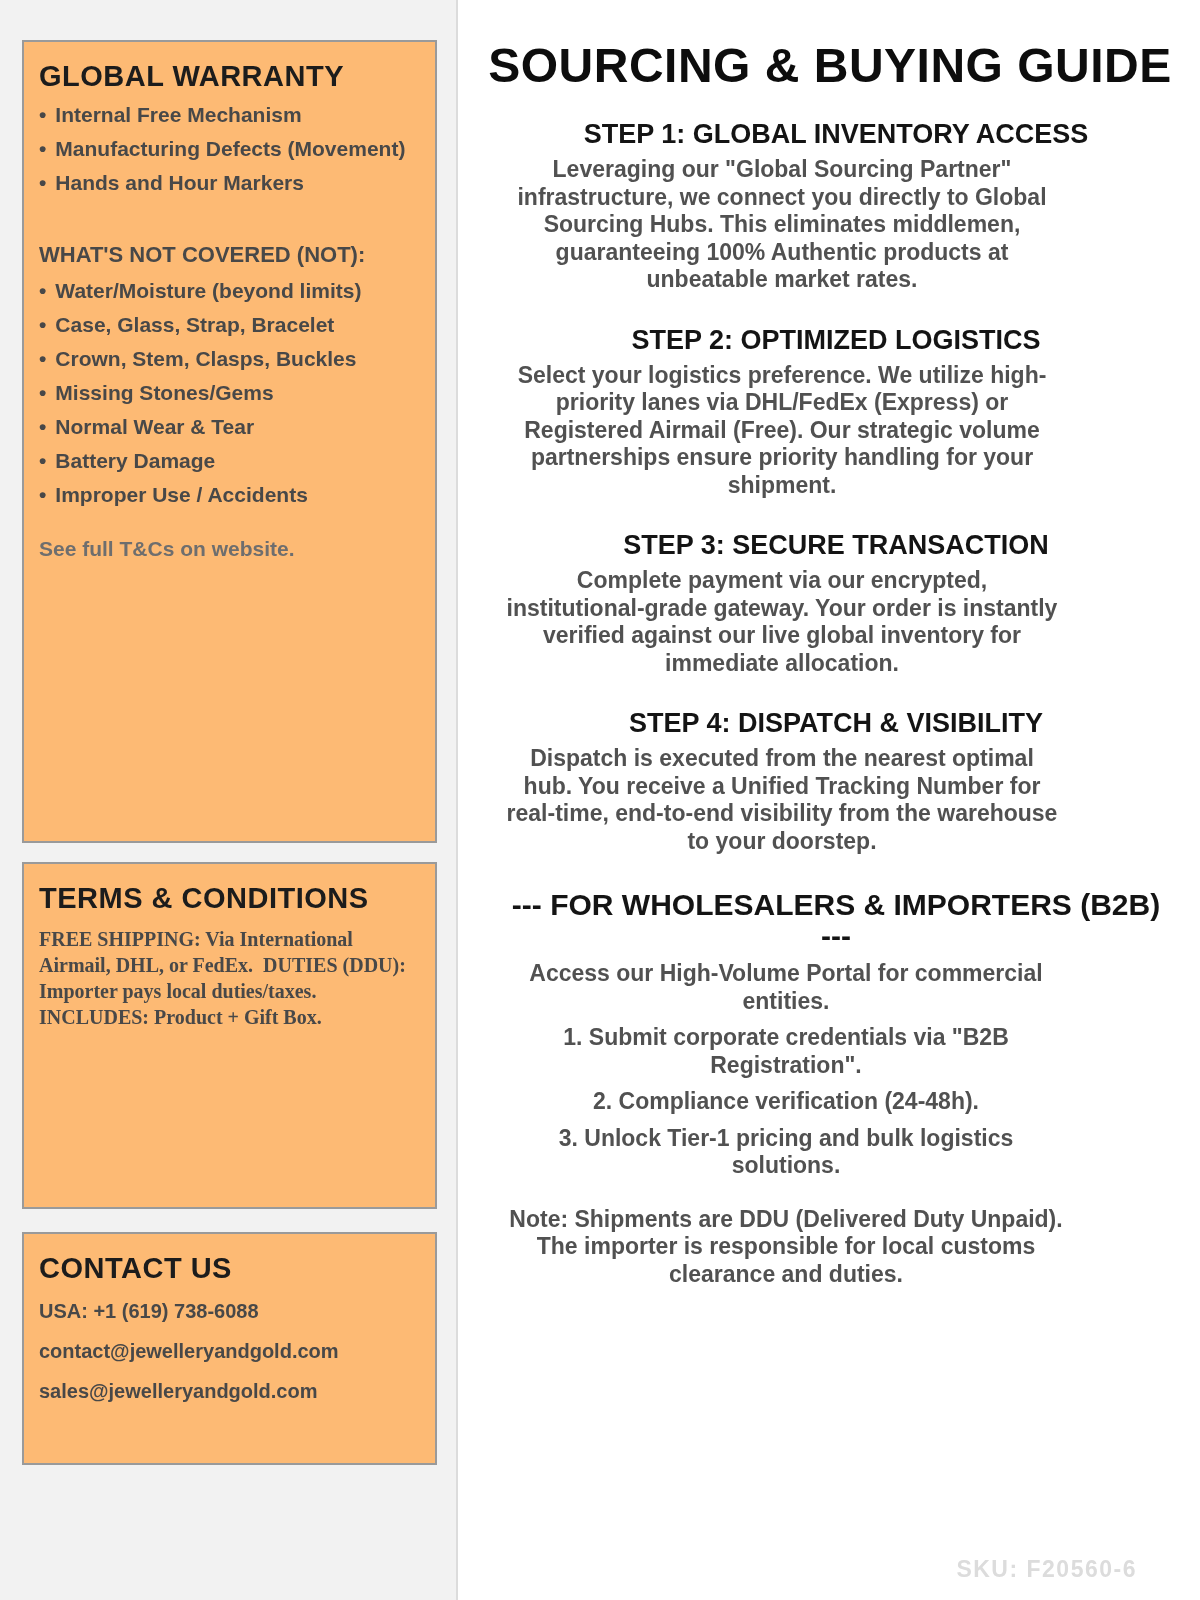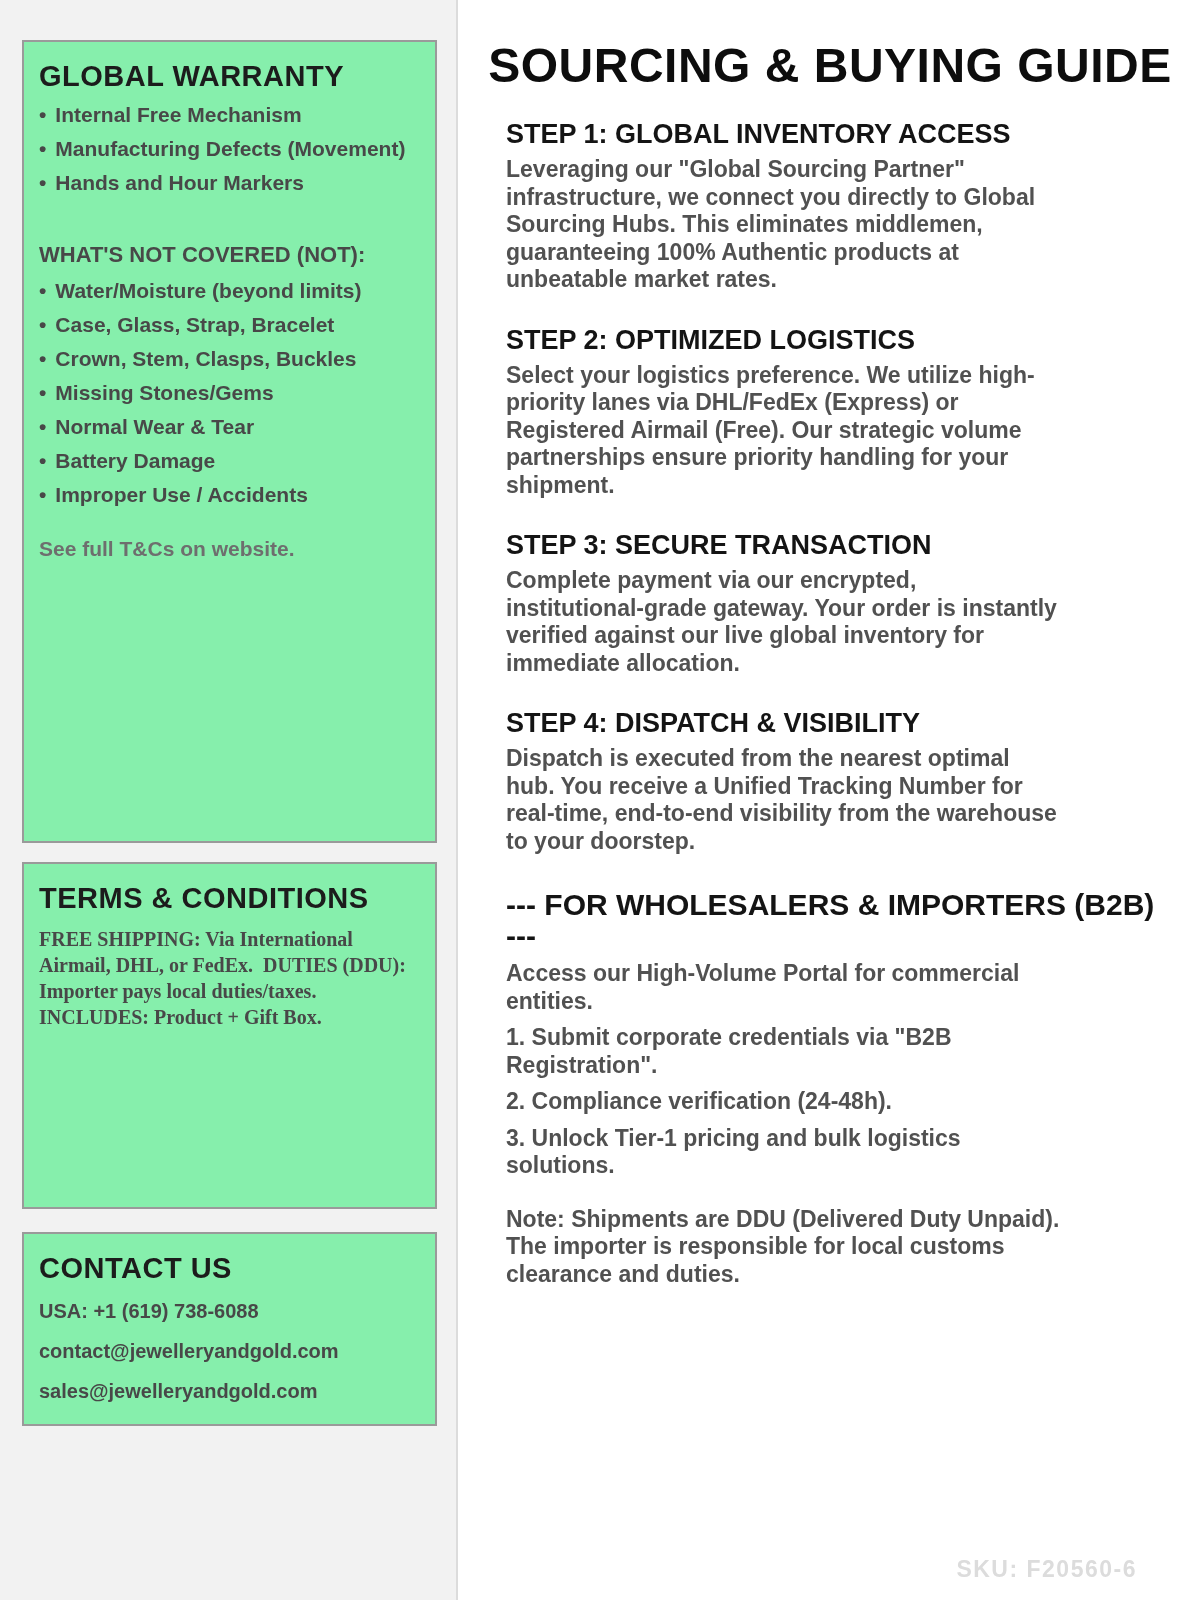--- a/index.html
+++ b/index.html
@@ -15,26 +15,26 @@
   
   .sidebar {
     position: absolute; left: 0; top: 0;
     width: 458px; height: 1600px;
     background: #f2f2f2;
     border-right: 2px solid #dcdcdc;
   }
   .side-box {
     position: absolute; left: 22px; width: 415px;
     border: 2px solid #9a9a9a;
-    background: #86efac;
+    background: #fdba74;
     padding: 18px 15px;
   }
   .box-warranty { top: 40px;  height: 803px; }
   .box-terms    { top: 862px; height: 347px; }
-  .box-contact  { top: 1232px; height: 194px; }
+  .box-contact  { top: 1232px; height: 233px; }
 
   .side-title {
     font-size: 29px; line-height: 32px;
     font-weight: 800; color: #1c1c1c;
     letter-spacing: 0.5px;
   }
   .side-sub {
     margin-top: 10px;
     font-size: 22px; line-height: 26px;
     font-weight: 700; color: #484848;
@@ -70,21 +70,21 @@
     width: 740px; height: 1600px;
     background: #ffffff;
   }
   .main-title {
     margin-top: 44px;
     text-align: center;
     font-size: 48px; line-height: 44px;
     font-weight: 800; color: #0d0d0d;
     letter-spacing: 0.5px;
   }
-  .main-content { padding-left: 46px; padding-right: 34px; }
+  .main-content { padding-left: 46px; padding-right: 34px; text-align: center; }
   .step { margin-top: 30px; }
   .step-heading {
     font-size: 27px; line-height: 32px;
     font-weight: 800; color: #141414;
   }
   .step-body {
     margin-top: 6px;
     max-width: 552px;
     font-size: 23px; line-height: 27.5px;
     font-weight: 600; color: #515151;

